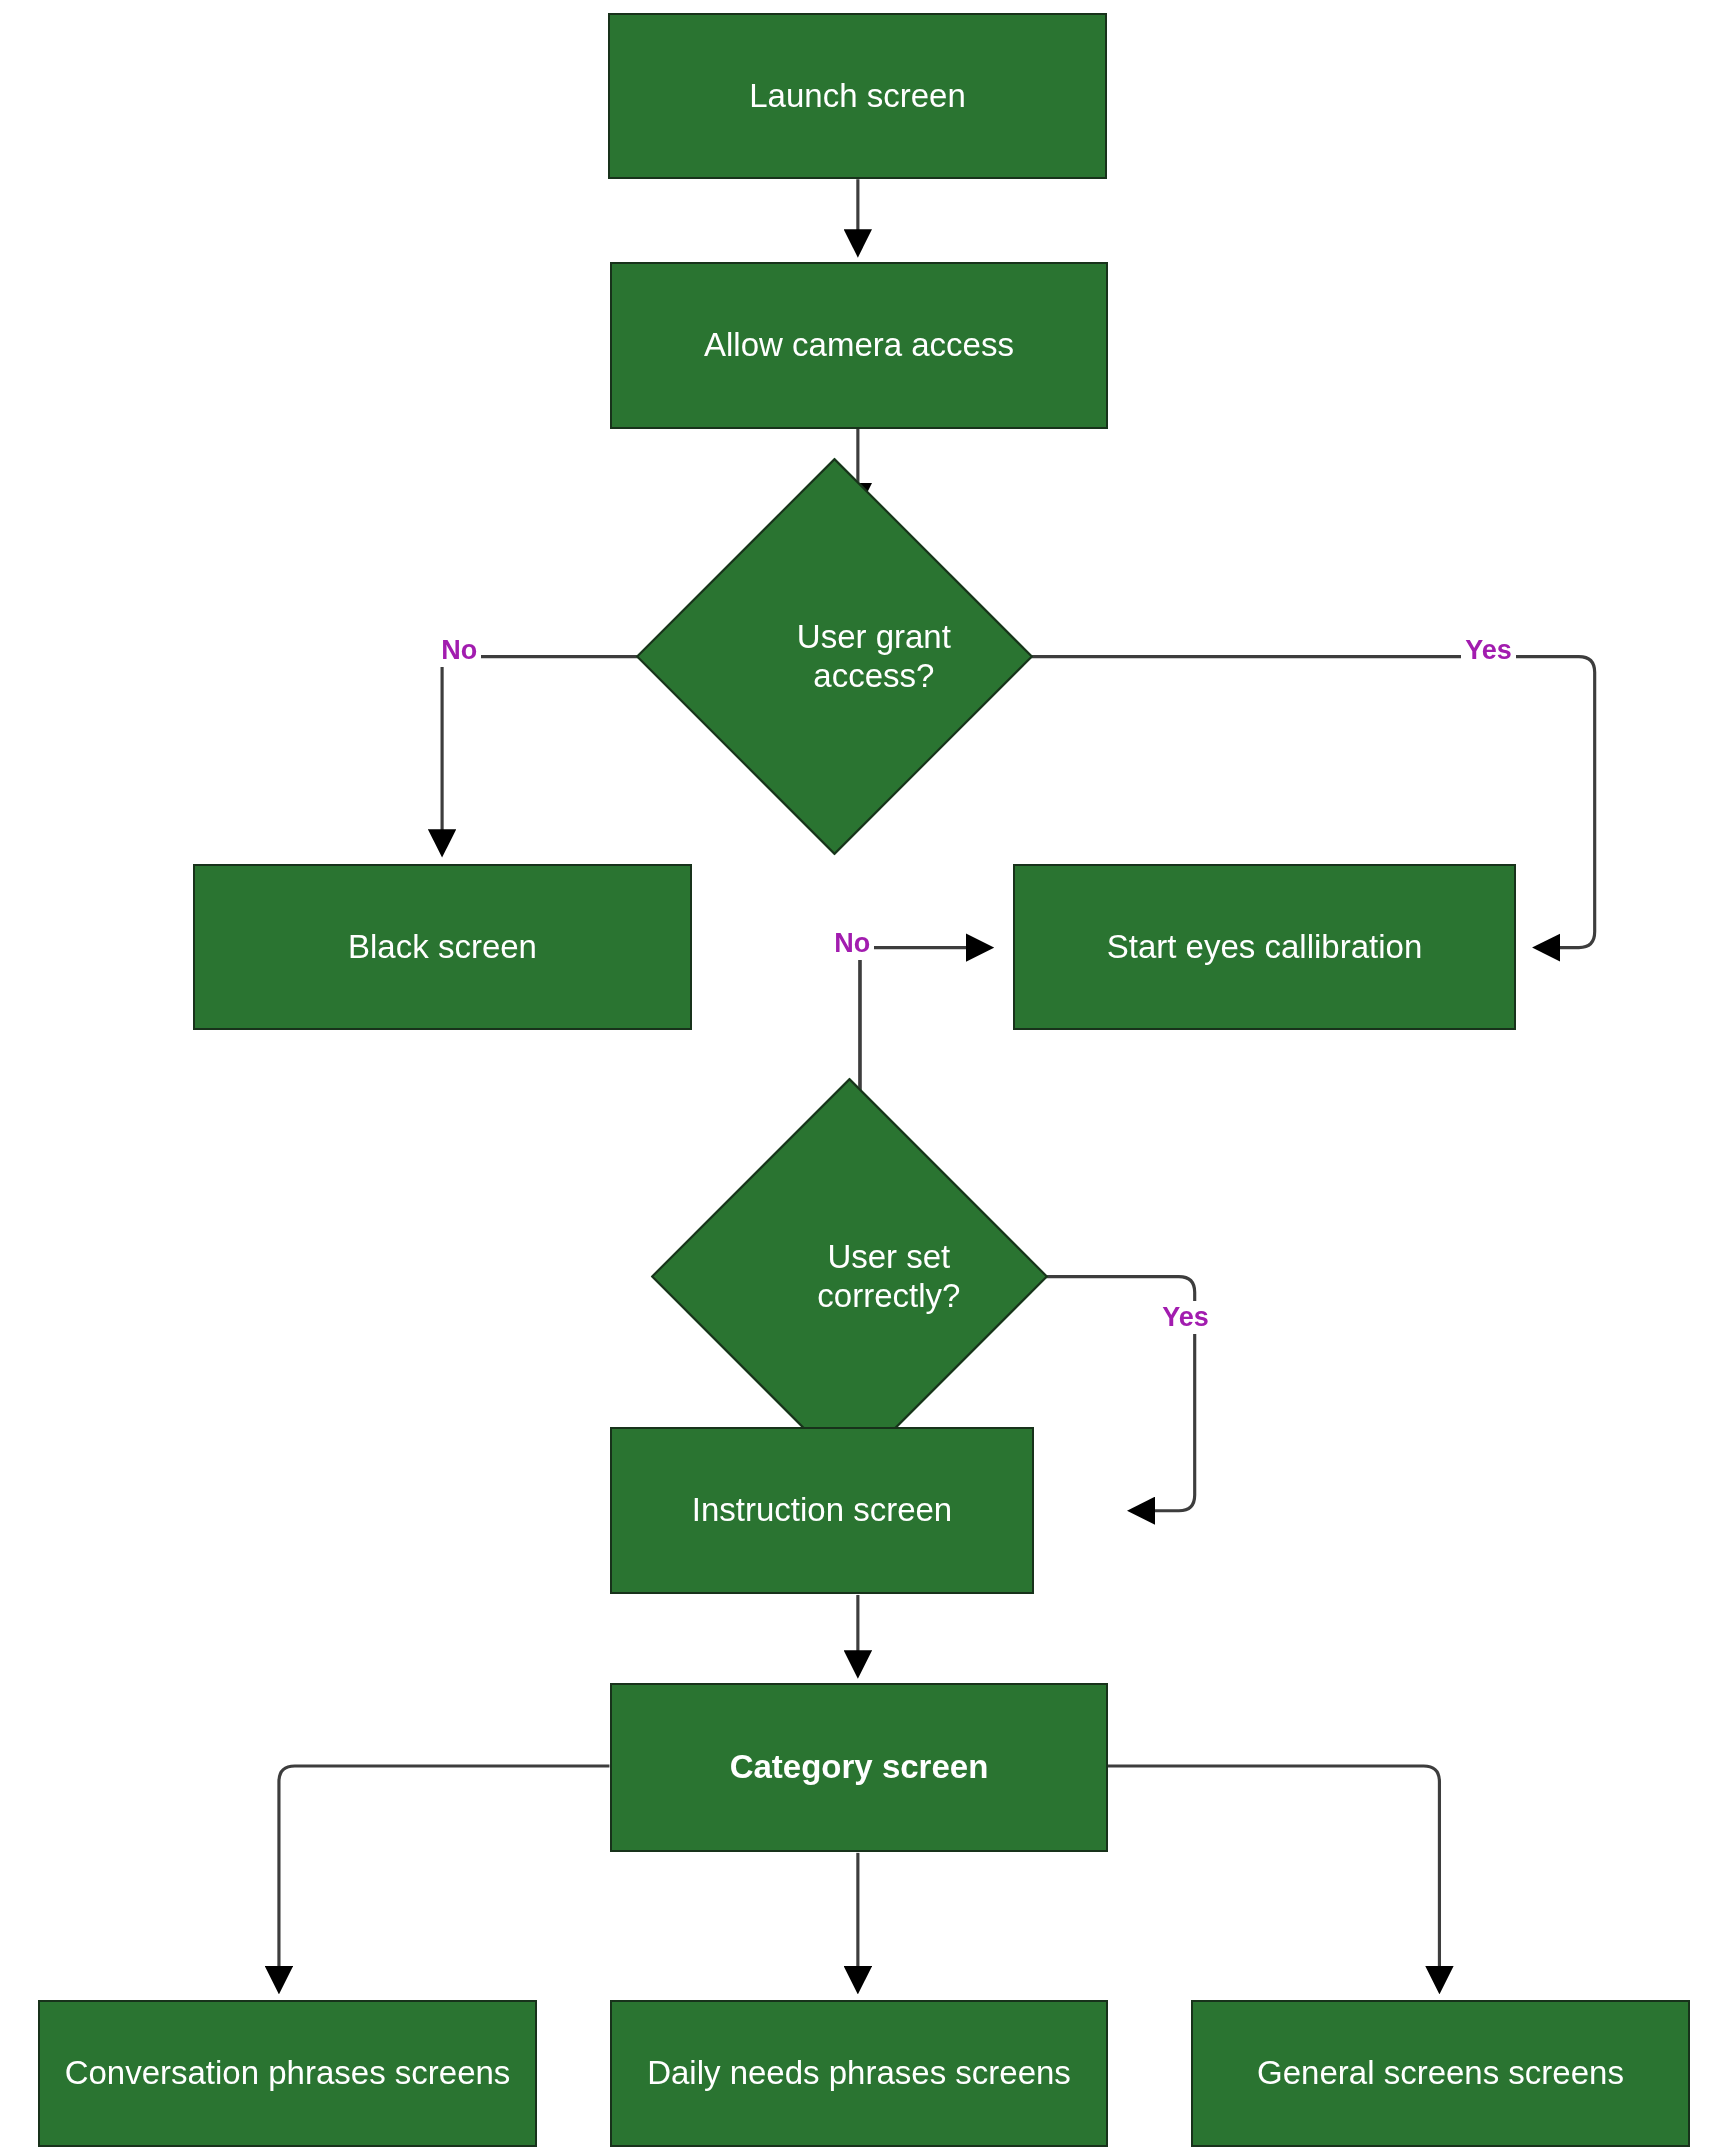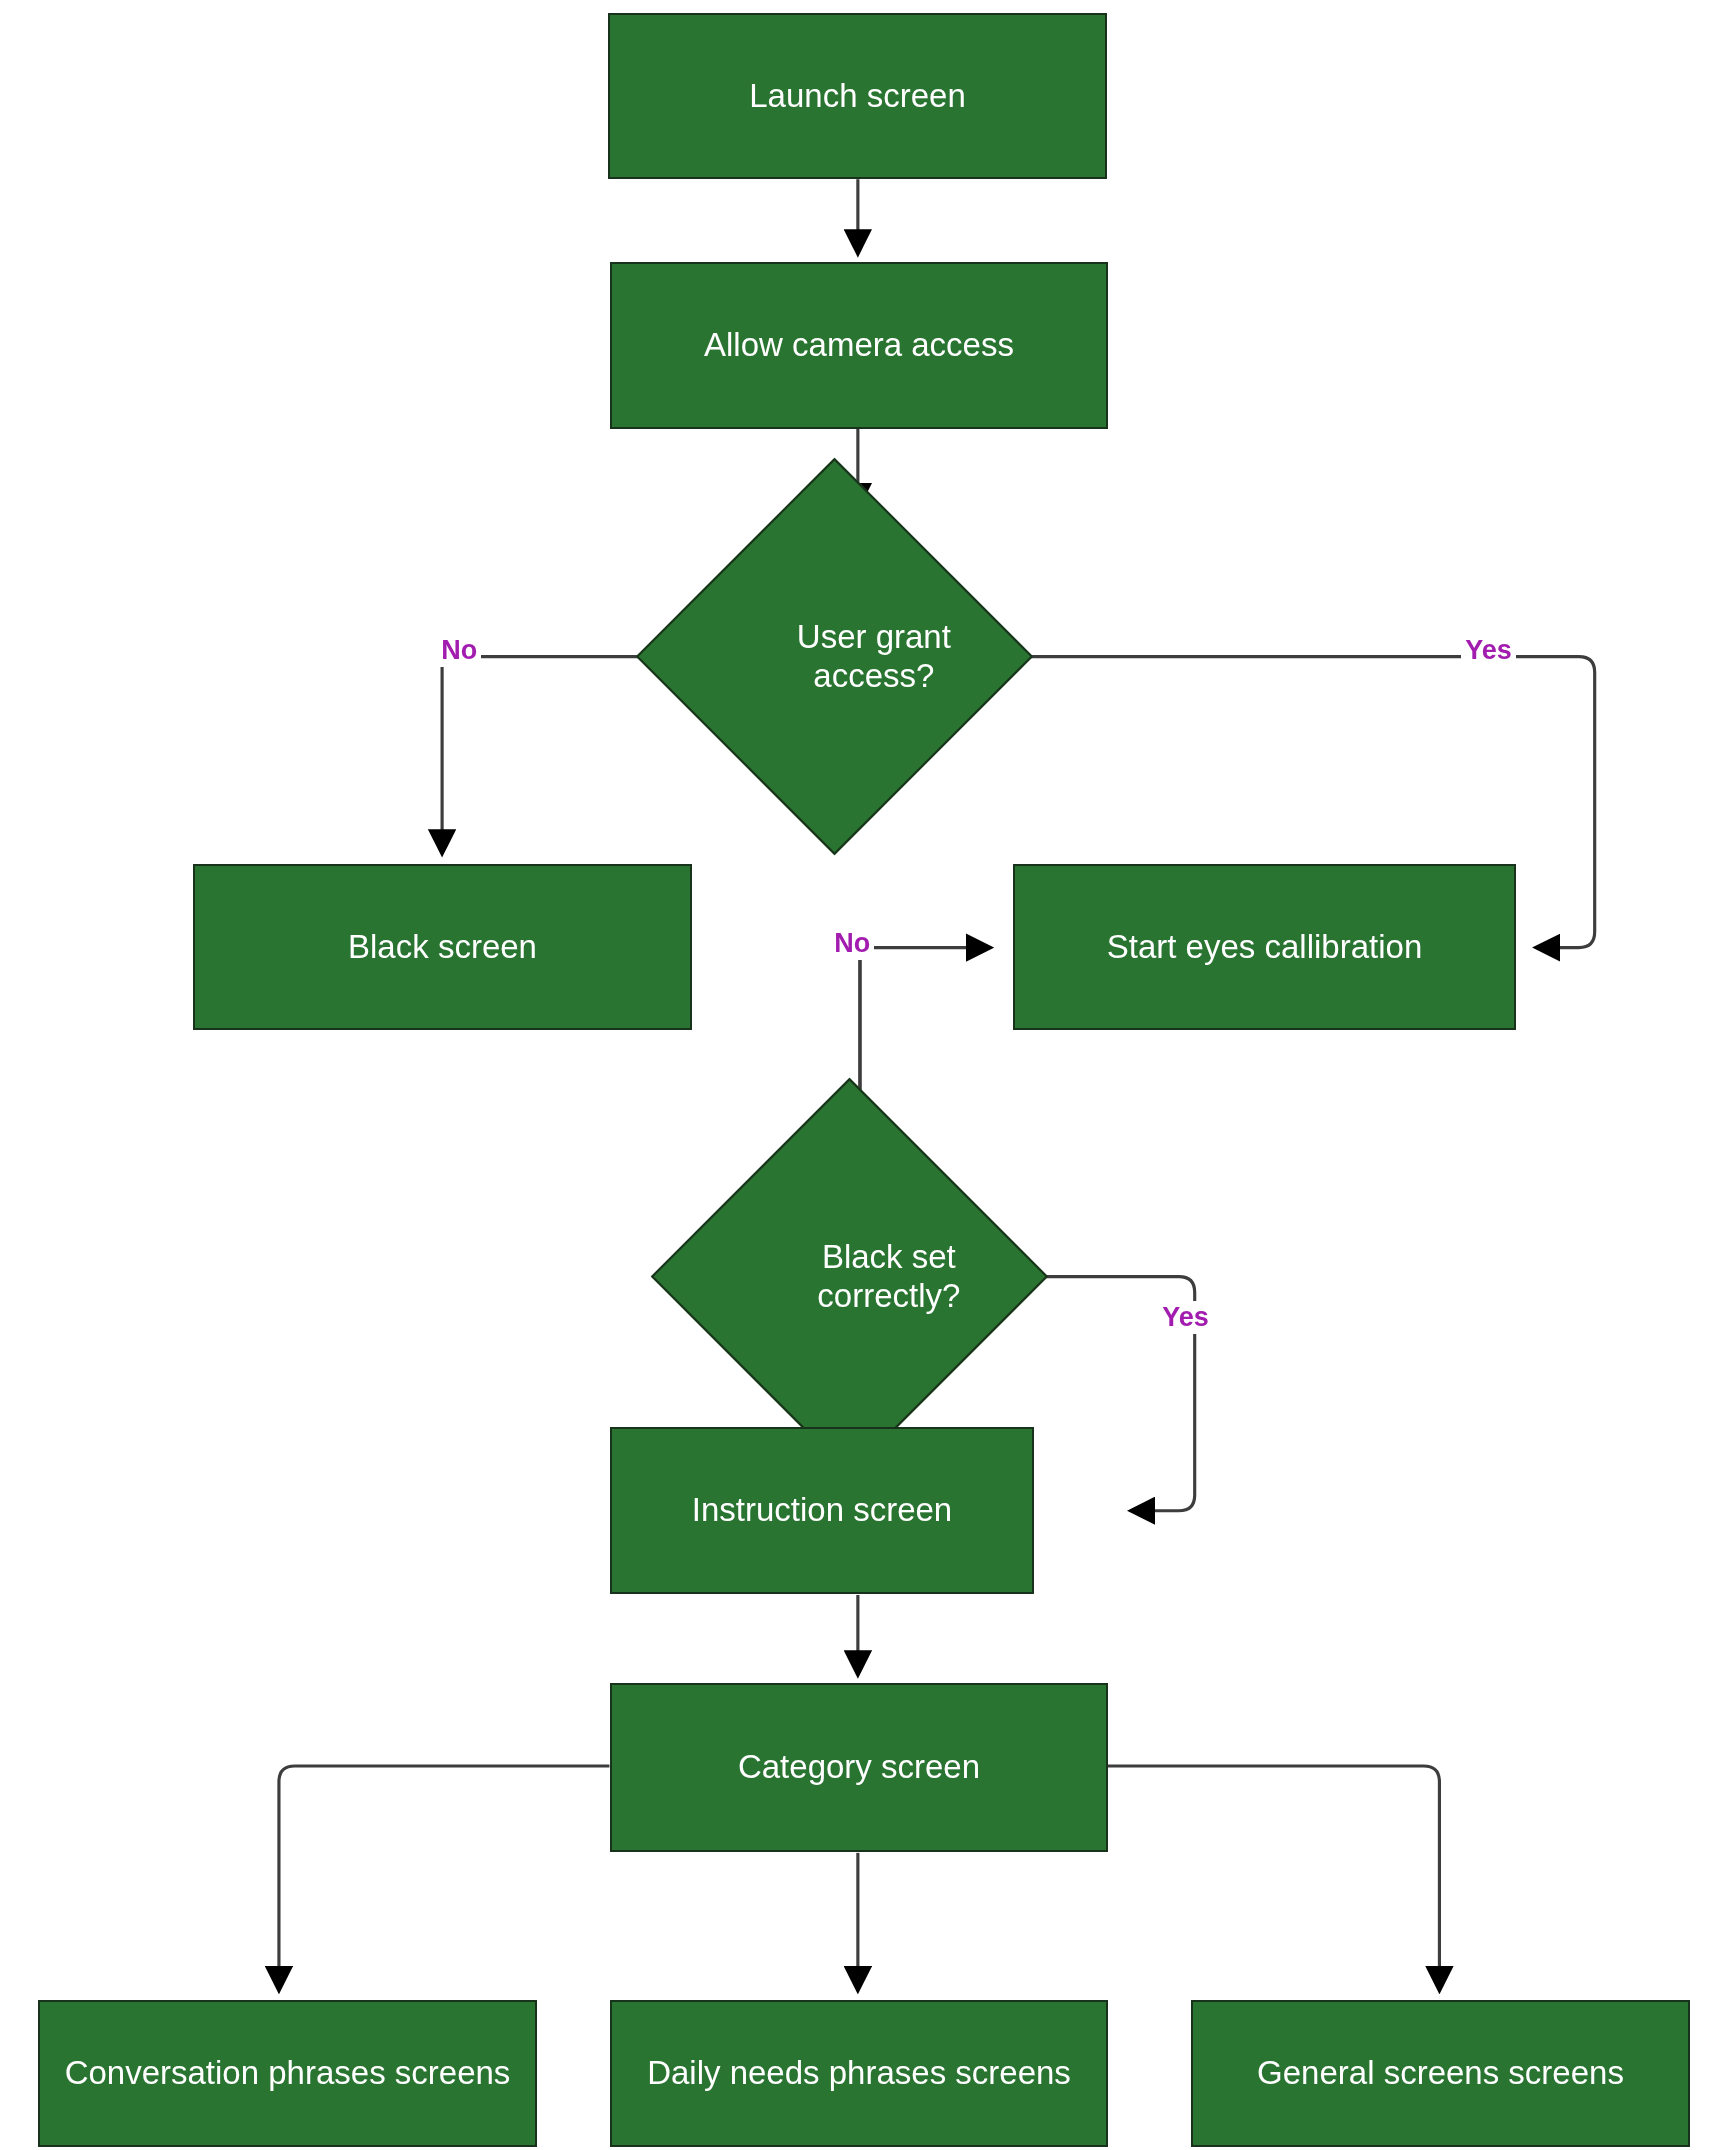--- a/index.html
+++ b/index.html
@@ -138,28 +138,28 @@
   <div class="node proc" style="left:193px; top:864px; width:499px; height:166px;">
     <span>Black screen</span>
   </div>
 
   <div class="node proc" style="left:1013px; top:864px; width:503px; height:166px;">
     <span>Start eyes callibration</span>
   </div>
 
   <div class="node decision" style="left:709px; top:1136px; width:281px; height:281px;">
     <span class="dia-shape"></span>
-    <span class="dia-label">Black set correctly?</span>
+    <span class="dia-label">User set correctly?</span>
   </div>
 
   <div class="node proc" style="left:610px; top:1427px; width:424px; height:167px;">
     <span>Instruction screen</span>
   </div>
 
-  <div class="node proc" style="left:610px; top:1683px; width:498px; height:169px;">
+  <div class="node proc" style="left:610px; top:1683px; width:498px; height:169px;font-weight:bold;">
     <span>Category screen</span>
   </div>
 
   <div class="node proc" style="left:29px; top:2000px; width:499px; height:147px;margin-left:9px;">
     <span>Conversation phrases screens</span>
   </div>
 
   <div class="node proc" style="left:610px; top:2000px; width:498px; height:147px;">
     <span>Daily needs phrases screens</span>
   </div>

